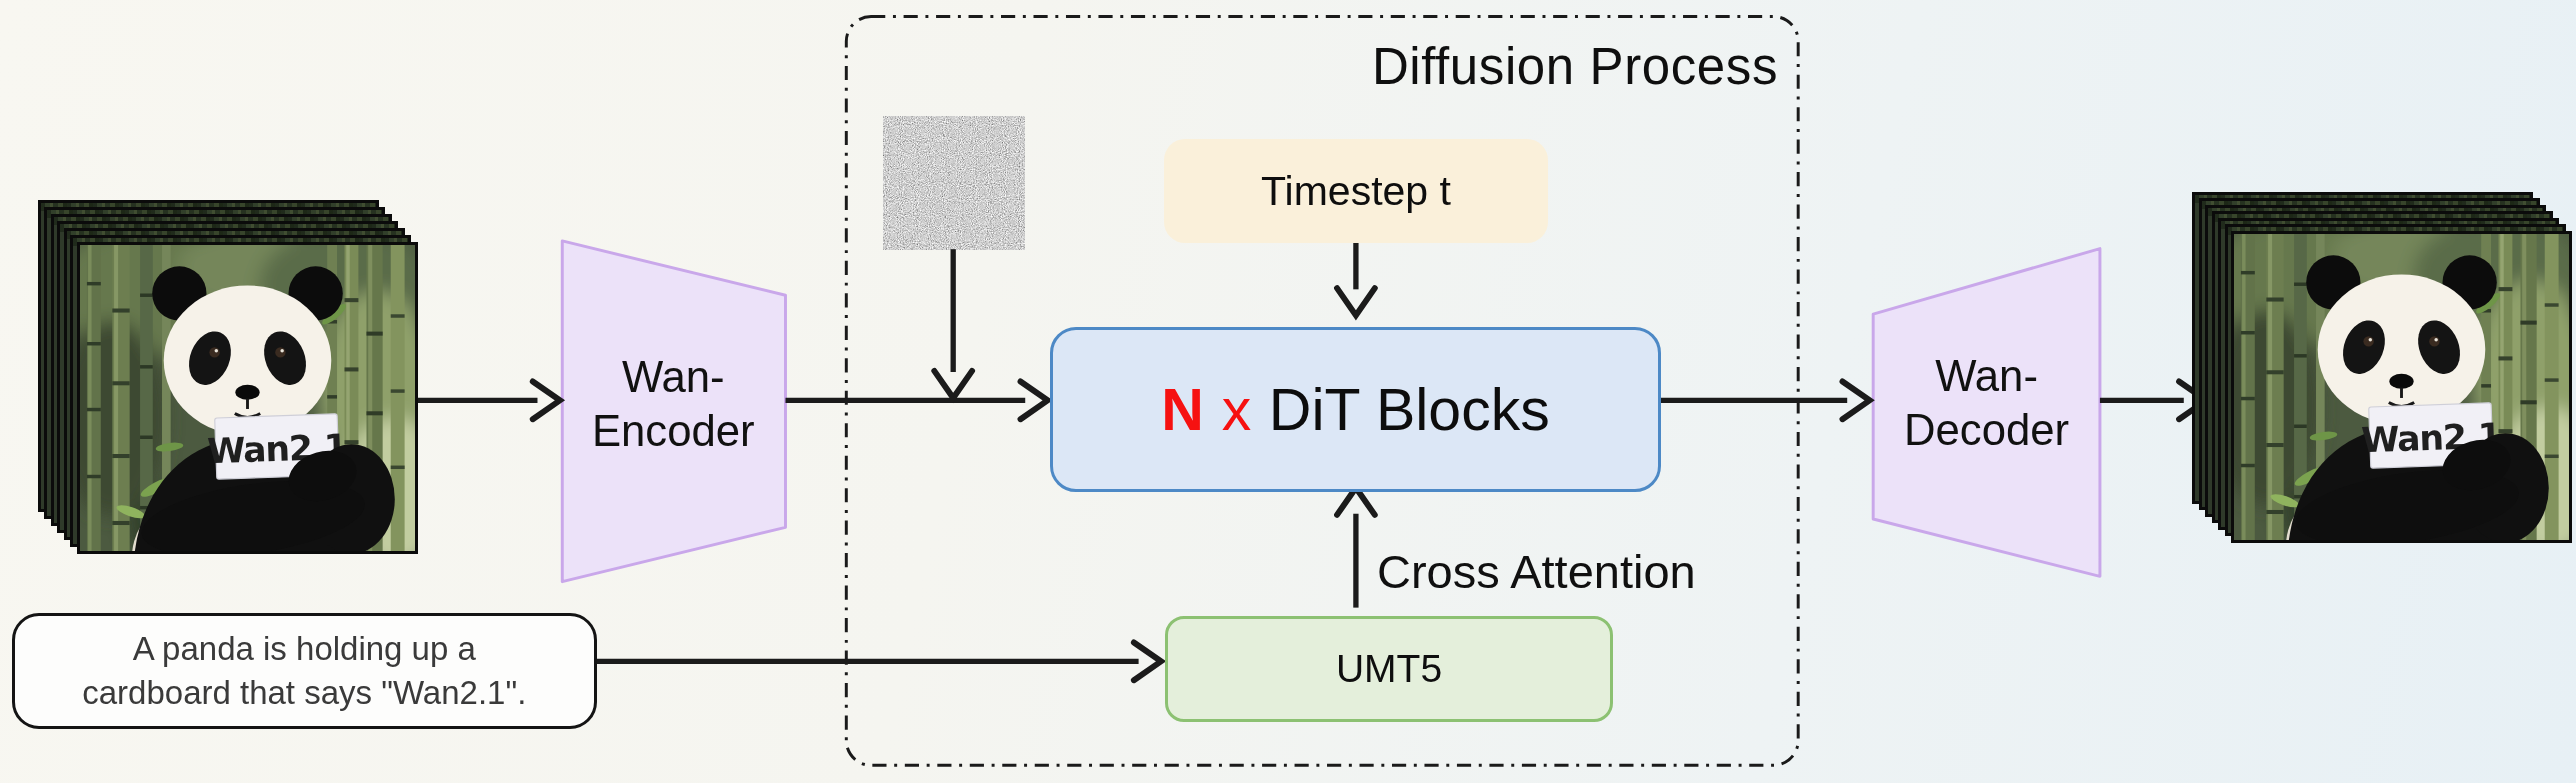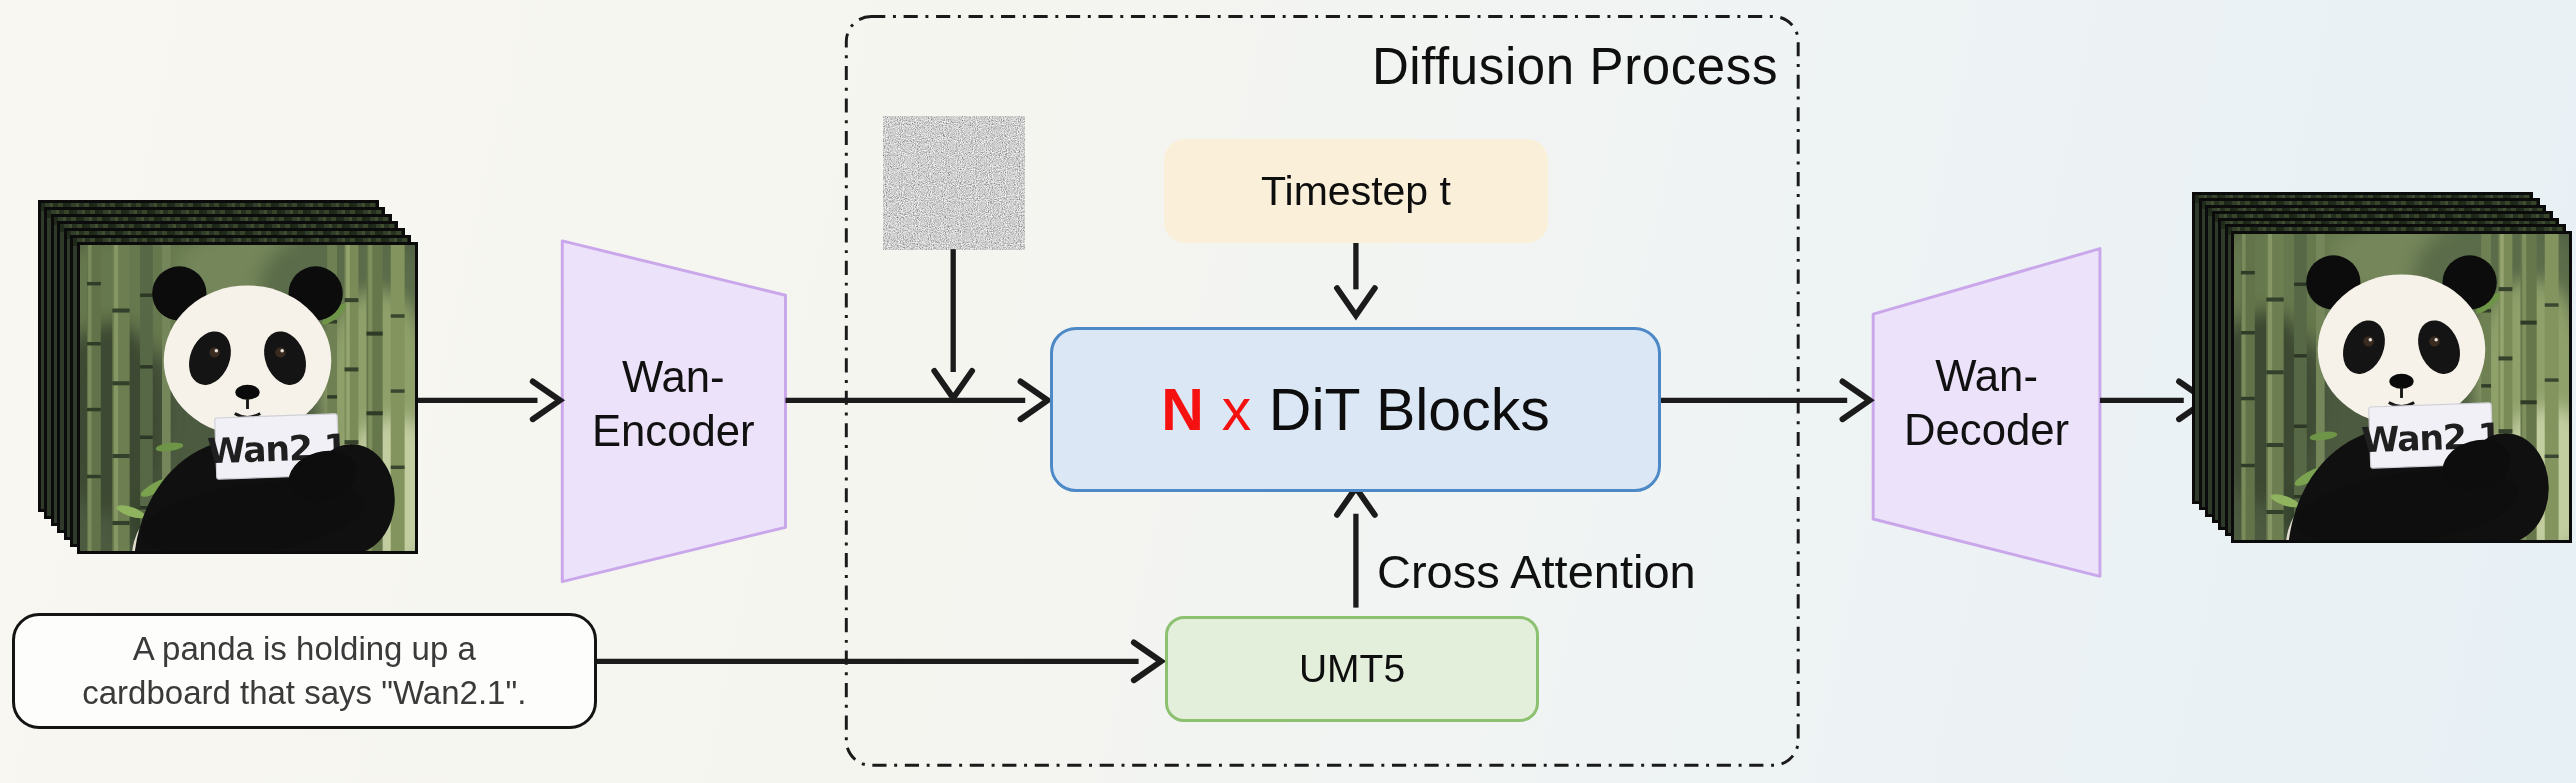--- a/index.html
+++ b/index.html
@@ -23,21 +23,21 @@
     font-size: 41px; color: #0e0e0e;
   }
   .dit-box {
     left: 1050px; top: 319px; width: 611px; height: 165px;
     background: #dce7f6; border: 3px solid #4d89c6; border-radius: 26px;
     font-size: 59px; color: #0d0d0d;
   }
   .dit-box .n { color: #f61111; font-weight: bold; }
   .dit-box .times { color: #f61111; margin: 0 17.7px; }
   .umt5-box {
-    left: 1165px; top: 608px; width: 374px; height: 106px;
+    left: 1165px; top: 608px; width: 448px; height: 106px;
     background: #e4efdb; border: 3px solid #8cc172; border-radius: 19px;
     font-size: 39px; color: #0e0e0e;
   }
   .prompt-box {
     left: 11.8px; top: 605px; width: 585px; height: 116px;
     background: #fdfdfc; border: 3.5px solid #141414; border-radius: 27px;
     font-size: 33px; color: #3a3a3a; text-align: center;
     flex-direction: column; line-height: 1.34;
   }
   .diffusion-title {

